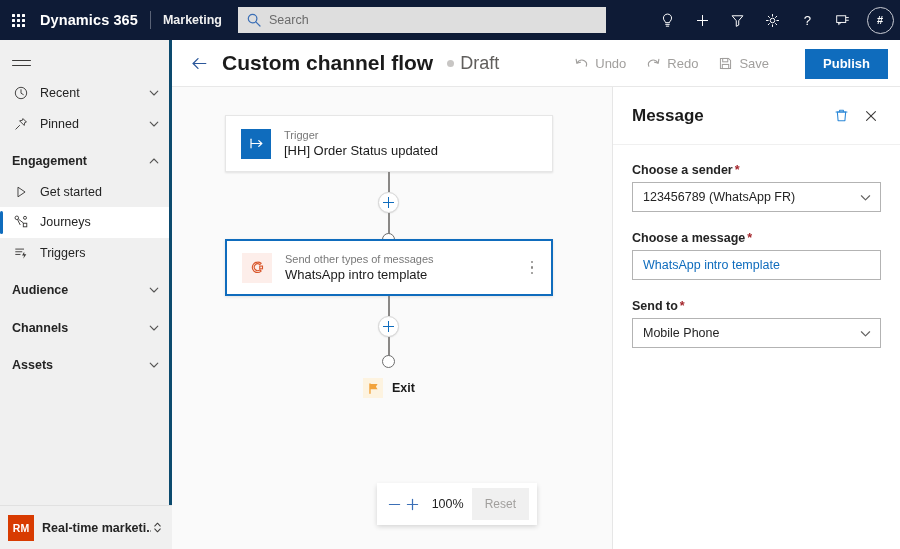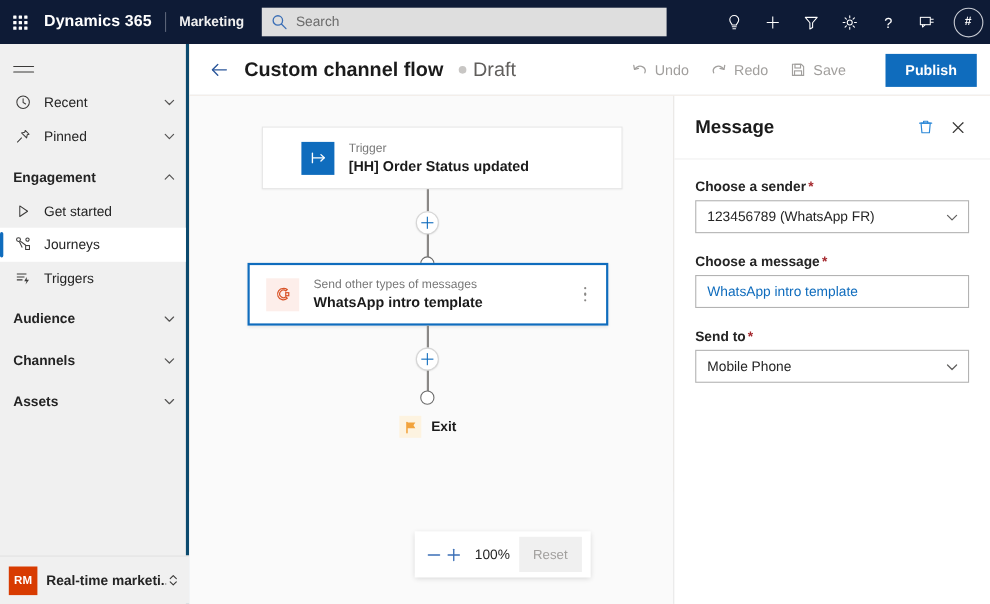--- a/index.html
+++ b/index.html
@@ -3,21 +3,21 @@
 <meta charset="utf-8">
 <style>
   * { box-sizing: border-box; }
   html, body {
     margin: 0; padding: 0;
     width: 900px; height: 549px;
     overflow: hidden;
     font-family: "Liberation Sans", sans-serif;
     background: #ffffff;
   }
-  #app { position: relative; width: 900px; height: 447px; background:#fdba74; }
+  #app { position: relative; width: 900px; height: 447px; background:#000000; }
 
   
   .topbar {
     position:absolute; left:0; top:0; width:900px; height:40px;
     background:#0e1b36; display:flex; align-items:center;
   }
   .waffle {
     width:36px; height:40px; display:flex; align-items:center; justify-content:center;
     cursor:pointer;
   }
@@ -88,21 +88,21 @@
   .area-label { font-size:12.5px; color:#242424; font-weight:600; flex:1; white-space:nowrap; overflow:hidden; }
   .area-chev { width:13px; height:13px; flex:none; }
 
   
   .cmdbar {
     position:absolute; left:172px; top:40px; width:728px; height:47px;
     background:#ffffff; border-bottom:1px solid #e8e8e8;
     display:flex; align-items:center;
   }
   .backbtn { width:38px; height:47px; display:flex; align-items:center; justify-content:center; cursor:pointer; margin-left:8px; }
-  .page-title { font-size:18px; color:#1b1b1b; font-weight:600; margin-left:4px; white-space:nowrap; }
+  .page-title { font-size:21px; color:#1b1b1b; font-weight:600; margin-left:4px; white-space:nowrap; }
   .status-chip { display:flex; align-items:center; margin-left:14px; }
   .status-dot { width:7px; height:7px; border-radius:50%; background:#c8c6c4; margin-right:6px; }
   .status-text { font-size:18px; color:#605e5c; }
   .cmd-right { position:absolute; right:12px; top:0; height:47px; display:flex; align-items:center; }
   .cmd-btn {
     display:flex; align-items:center; height:30px; padding:0 8px; margin-right:4px;
     font-size:13px; cursor:default; color:#a19f9d;
   }
   .cmd-btn .cicon { width:15px; height:15px; margin-right:6px; flex:none; }
   .publish-btn {
@@ -114,34 +114,34 @@
   
   .canvas {
     position:absolute; left:172px; top:87px; width:440px; height:462px;
     background:#fafafa; overflow:hidden;
   }
   .node-card {
     position:absolute; background:#ffffff; border:1px solid #e6e6e6;
     box-shadow:0 1px 2px rgba(0,0,0,.10);
     display:flex; align-items:center; cursor:pointer;
   }
-  #trigger-card { left:66px; top:28px; width:328px; height:57px;padding-left:20px; }
+  #trigger-card { left:53px; top:28px; width:328px; height:57px; }
   #message-card {
     left:53px; top:152px; width:328px; height:57px;
     border:2px solid #0f6cbd; box-shadow:0 1px 3px rgba(0,0,0,.10);
   }
   .node-icon {
     width:30px; height:30px; flex:none; margin-left:15px; margin-right:13px;
     display:flex; align-items:center; justify-content:center;
   }
   .node-icon.trigger { background:#0f6cbd; }
   .node-icon.msg { background:#fdeeea; }
   .node-text { flex:1; min-width:0; }
   .node-sub { font-size:11px; color:#787878; line-height:14px; white-space:nowrap; }
-  .node-title { font-size:13px; color:#1b1b1b; font-weight:700; line-height:17px; white-space:nowrap; }
+  .node-title { font-size:13px; color:#1b1b1b; font-weight:400; line-height:17px; white-space:nowrap; }
   .kebab { width:22px; margin-right:8px; display:flex; flex-direction:column; align-items:center; gap:3px; cursor:pointer; }
   .kebab i { width:2.5px; height:2.5px; background:#8a8886; border-radius:50%; display:block; }
 
   .conn-line { position:absolute; width:1.5px; background:#8a8886; left:216px; }
   .plus-node {
     position:absolute; left:206px; width:21px; height:21px; border-radius:50%;
     background:#ffffff; border:1px solid #d6d6d6; box-shadow:0 0.5px 1.5px rgba(0,0,0,.12);
     display:flex; align-items:center; justify-content:center; cursor:pointer;
   }
   .plus-node::before, .plus-node::after { content:""; position:absolute; background:#0f6cbd; }

